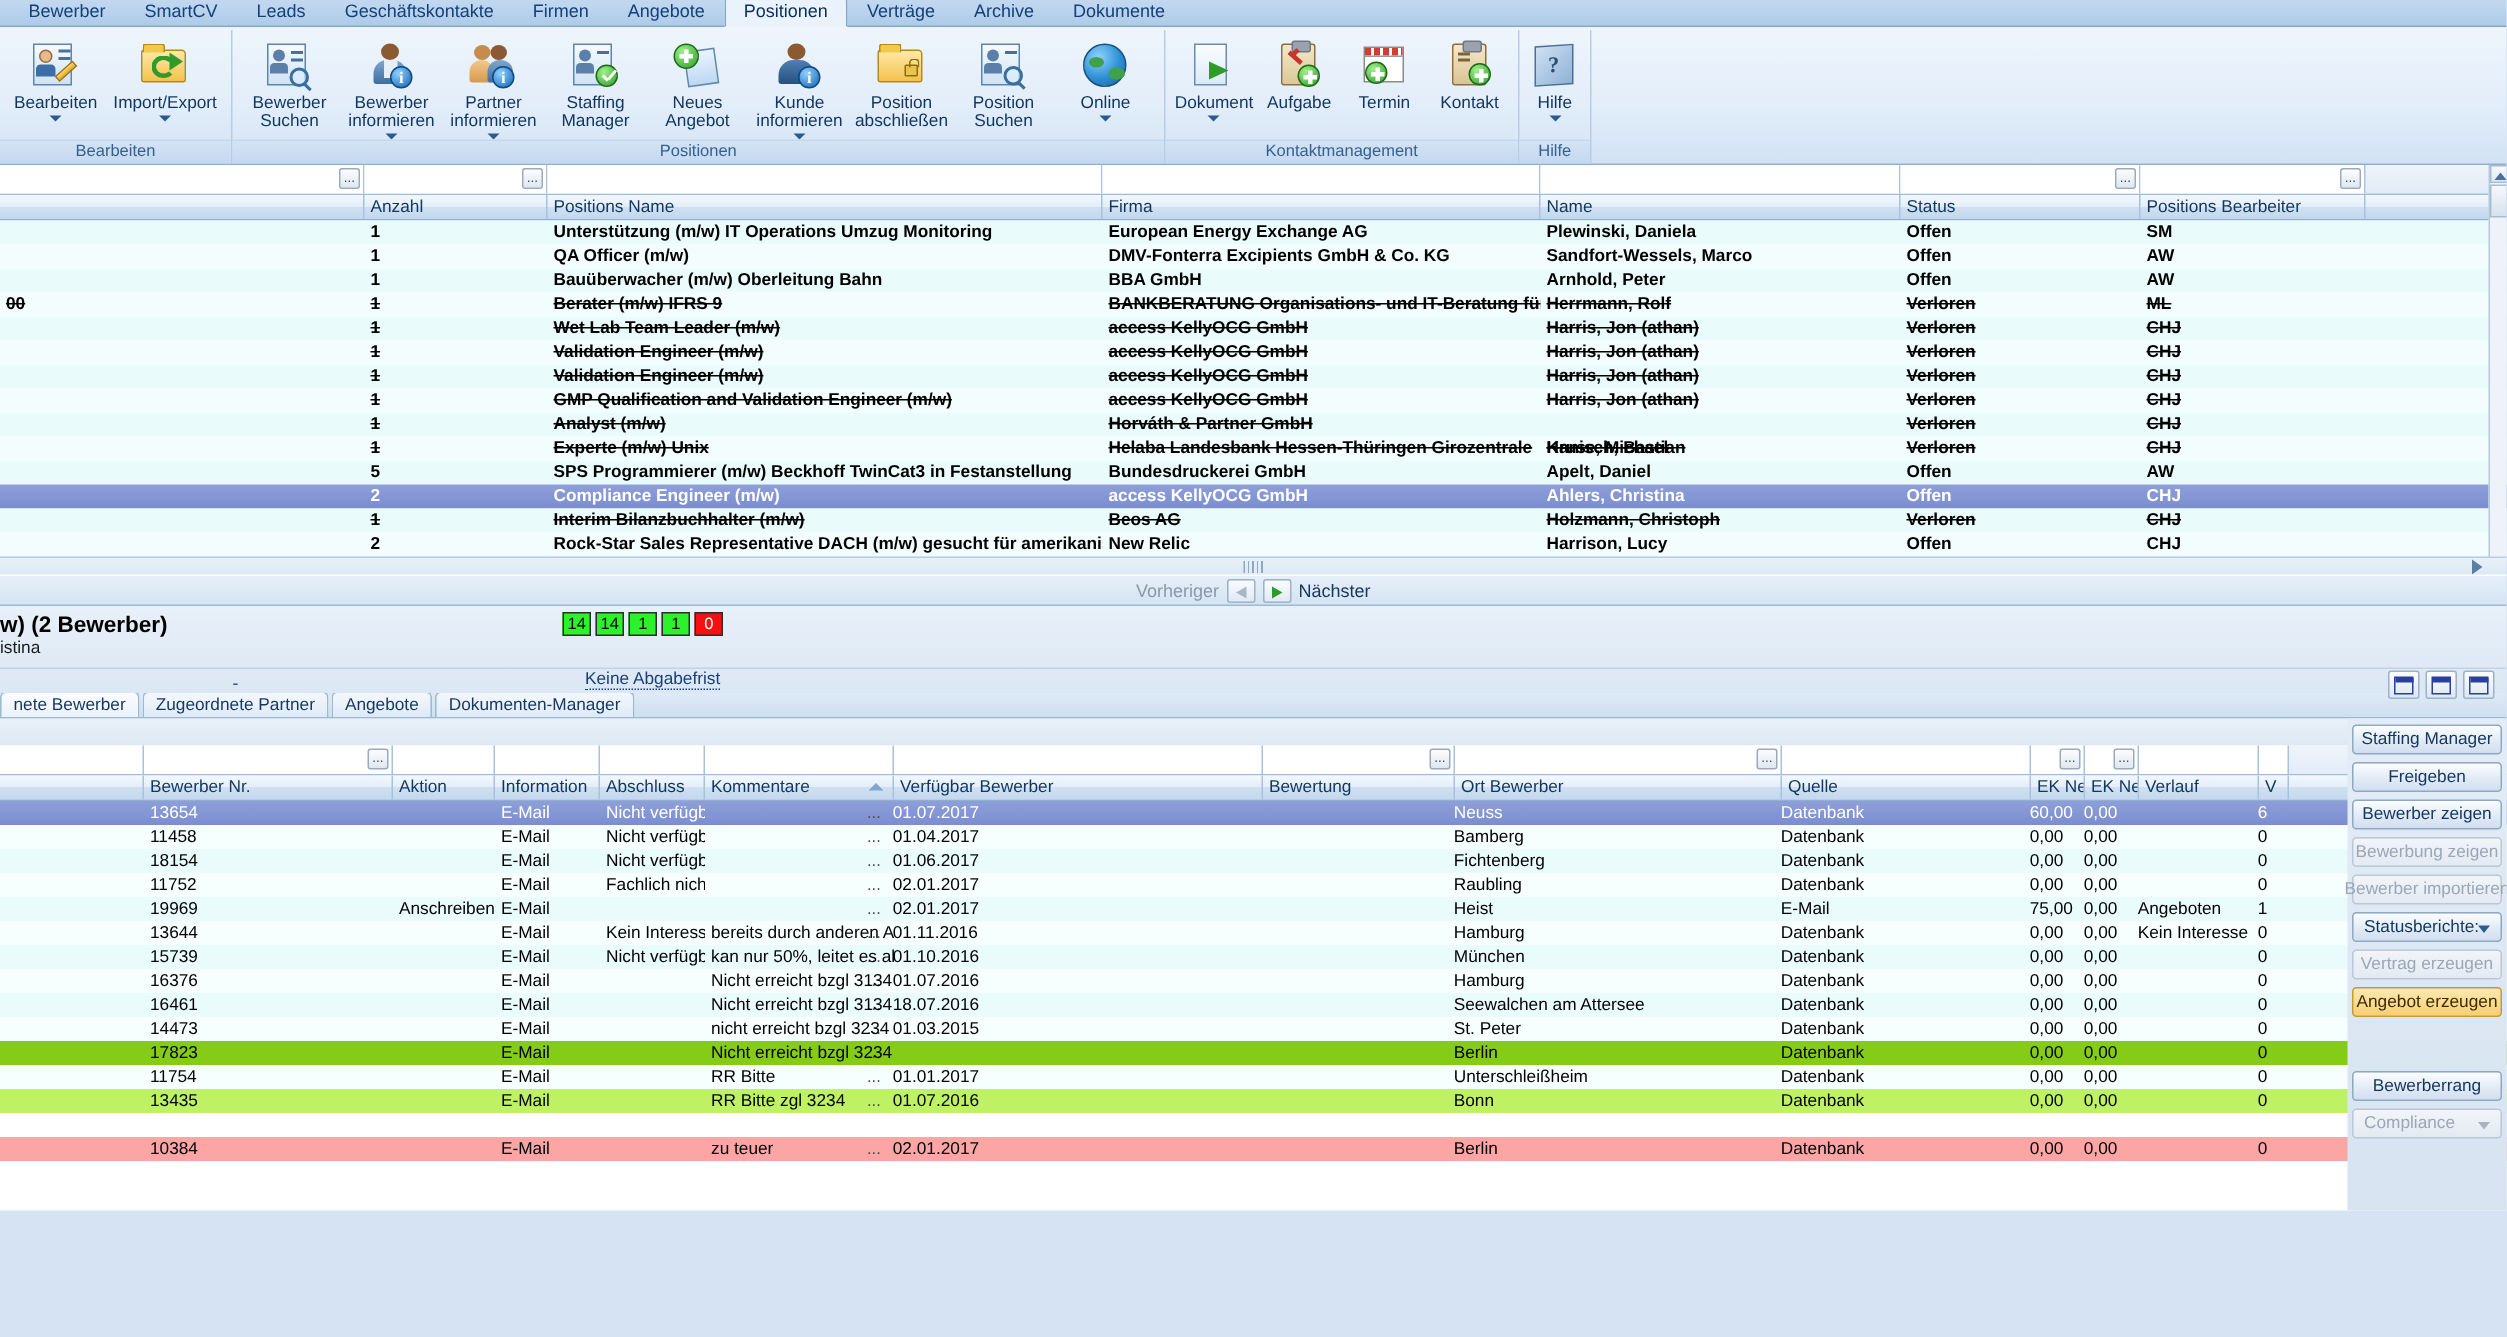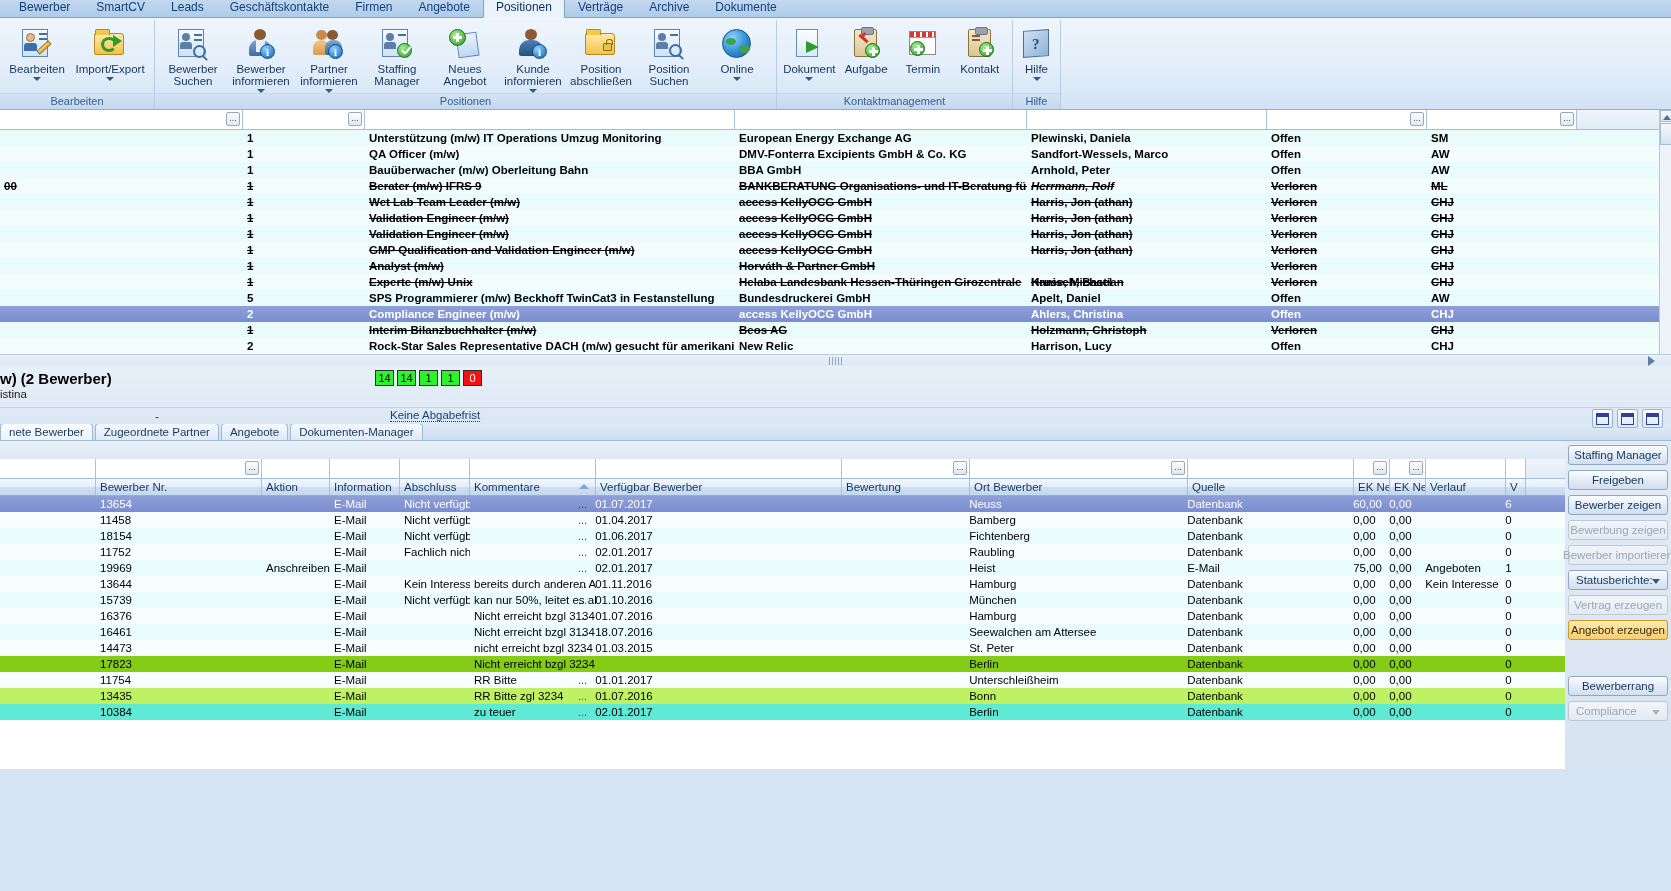--- a/index.html
+++ b/index.html
@@ -464,20 +464,29 @@
         <div class="fcell" style="width: 370px;"></div>
         <div class="fcell" style="width: 292px;"></div>
         <div class="fcell" style="width: 240px;"></div>
         <div class="fcell" style="width: 160px;">
           <span class="dots">...</span>
         </div>
         <div class="fcell" style="width: 150px;">
           <span class="dots">...</span>
         </div>
       </div>
+    <div class="hdrrow" id="top-header">
+        <div class="hcell" style="width: 243px;"><span></span></div>
+        <div class="hcell" style="width: 122px;"><span>Anzahl</span></div>
+        <div class="hcell" style="width: 370px;"><span>Positions Name</span></div>
+        <div class="hcell" style="width: 292px;"><span>Firma</span></div>
+        <div class="hcell" style="width: 240px;"><span>Name</span></div>
+        <div class="hcell" style="width: 160px;"><span>Status</span></div>
+        <div class="hcell" style="width: 150px;"><span>Positions Bearbeiter</span></div>
+      </div>
     <div id="top-rows">
         <div class="row top-grid" style="background: rgb(234, 251, 251);">
           <div class="cell" style="width: 243px;"></div>
           <div class="cell" style="width: 122px;">1</div>
           <div class="cell" style="width: 370px;">Unterstützung (m/w) IT Operations Umzug Monitoring</div>
           <div class="cell" style="width: 292px;">European Energy Exchange AG</div>
           <div class="cell" style="width: 240px;">Plewinski, Daniela</div>
           <div class="cell" style="width: 160px;">Offen</div>
           <div class="cell" style="width: 150px;">SM</div>
         </div>
@@ -497,21 +506,21 @@
           <div class="cell" style="width: 292px;">BBA GmbH</div>
           <div class="cell" style="width: 240px;">Arnhold, Peter</div>
           <div class="cell" style="width: 160px;">Offen</div>
           <div class="cell" style="width: 150px;">AW</div>
         </div>
         <div class="row top-grid strike" style="background: rgb(243, 253, 253);">
           <div class="cell" style="width: 243px; font-weight: bold;">00</div>
           <div class="cell" style="width: 122px;">1</div>
           <div class="cell" style="width: 370px;">Berater (m/w) IFRS 9</div>
           <div class="cell" style="width: 292px;">BANKBERATUNG Organisations- und IT-Beratung für Ba</div>
-          <div class="cell" style="width: 240px; font-style: italic;">Herrmann, Rolf</div>
+          <div class="cell" style="width: 240px;">Herrmann, Rolf</div>
           <div class="cell" style="width: 160px;">Verloren</div>
           <div class="cell" style="width: 150px;">ML</div>
         </div>
         <div class="row top-grid strike" style="background: rgb(234, 251, 251);">
           <div class="cell" style="width: 243px;"></div>
           <div class="cell" style="width: 122px;">1</div>
           <div class="cell" style="width: 370px;">Wet Lab Team Leader (m/w)</div>
           <div class="cell" style="width: 292px;">access KellyOCG GmbH</div>
           <div class="cell" style="width: 240px;">Harris, Jon (athan)</div>
           <div class="cell" style="width: 160px;">Verloren</div>
@@ -605,20 +614,31 @@
         </div>
       <div class="vsb-thumb"></div>
     </div>
   </div>
 
   <div class="hscroll-row" style="position:relative;">
     <div class="hscroll-grip"></div>
     <div style="position:absolute;right:16px;top:1px;width:0;height:0;border-top:5px solid transparent;border-bottom:5px solid transparent;border-left:7px solid #5b7fa5;"></div>
   </div>
 
+  <div class="navbar">
+    <span class="lbl-dis">Vorheriger</span>
+    <span class="navbtn">
+        <span class="tri tri-l"></span>
+      </span>
+    <span class="navbtn">
+        <span class="tri tri-r"></span>
+      </span>
+    <span class="lbl">Nächster</span>
+    <span class="gear-ic" style="right:10px;top:24px;position:absolute;"></span>
+  </div>
 
   <div class="detail-head" style="height:58px;">
     <div class="dtitle">w) (2 Bewerber)</div>
     <div class="dsub">istina</div>
     <div class="badges" id="badges">
         <div class="badge g">14</div>
         <div class="badge g">14</div>
         <div class="badge g">1</div>
         <div class="badge g">1</div>
         <div class="badge r">0</div>
@@ -910,21 +930,21 @@
           <span class="cmt-dots" style="margin-left: -18px; margin-right: 4px;">...</span>
           <div class="cell" style="width: 246px;">01.07.2016</div>
           <div class="cell" style="width: 128px;"></div>
           <div class="cell" style="width: 218px;">Bonn</div>
           <div class="cell" style="width: 166px;">Datenbank</div>
           <div class="cell" style="width: 36px;">0,00</div>
           <div class="cell" style="width: 36px;">0,00</div>
           <div class="cell" style="width: 80px;"></div>
           <div class="cell" style="width: 20px;">0</div>
         </div>
-        <div class="row bottom-grid" style="background: #5eead4;">
+        <div class="row bottom-grid" style="background: #fca5a5; margin-top: 16px;">
           <div class="cell" style="width: 96px;"></div>
           <div class="cell" style="width: 166px;">10384</div>
           <div class="cell" style="width: 68px;"></div>
           <div class="cell" style="width: 70px;">E-Mail</div>
           <div class="cell" style="width: 70px;"></div>
           <div class="cell" style="width: 126px; position: relative;">zu teuer</div>
           <span class="cmt-dots" style="margin-left: -18px; margin-right: 4px;">...</span>
           <div class="cell" style="width: 246px;">02.01.2017</div>
           <div class="cell" style="width: 128px;"></div>
           <div class="cell" style="width: 218px;">Berlin</div>

